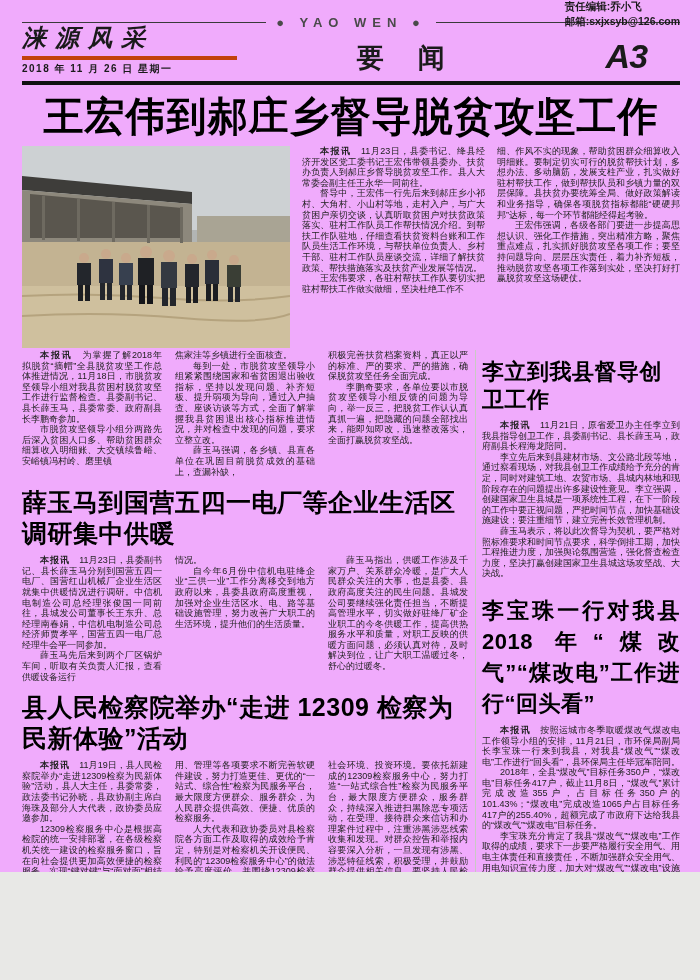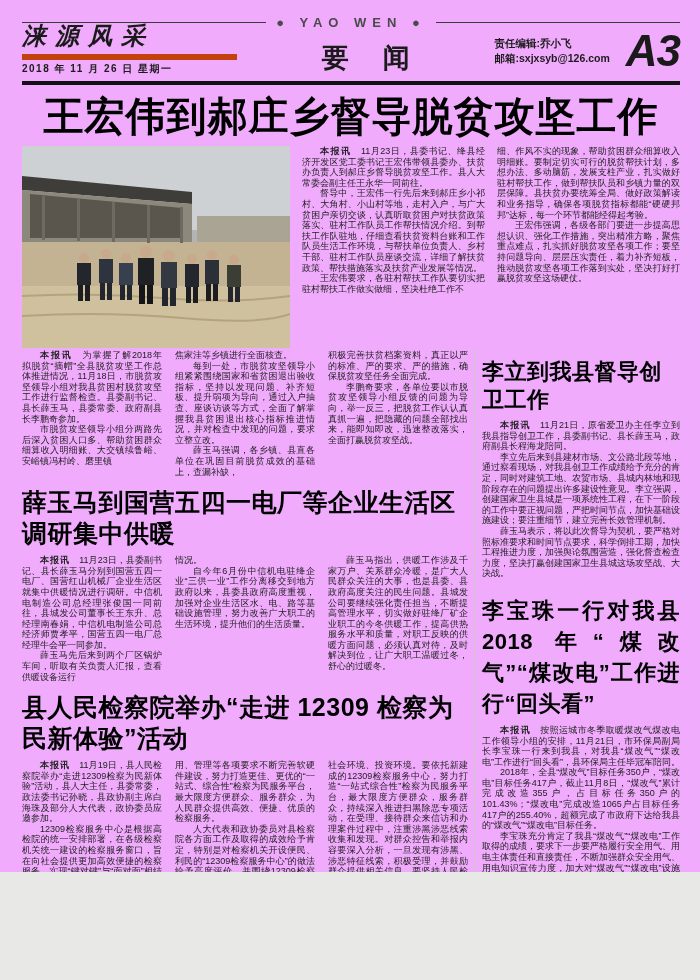--- a/index.html
+++ b/index.html
@@ -10,26 +10,26 @@
     background:#f0abfc; color:#1a1a1a; overflow:hidden;
     padding:8px 20px 0 22px;
   }
   
   .topline { display:flex; align-items:center; height:16px; margin-top:6px; }
   .topline::before,.topline::after { content:""; flex:1; border-top:1.5px solid #3a3a3a; }
   .pinyin { padding:0 10px; font-size:13px; letter-spacing:6px; color:#4a4a4a; font-weight:bold; white-space:nowrap; }
   .mast { display:flex; align-items:flex-end; justify-content:space-between; height:46px; }
   .mast-left { width:215px; }
   .paper-name { font-family:Liberation Serif, serif; font-style:italic; font-weight:900; font-size:24px; letter-spacing:9px; white-space:nowrap; }
-  .date-line { border-top:6px solid #c2410c; margin-top:2px; padding-top:2px; font-size:10px; font-weight:bold; letter-spacing:1.5px; white-space:nowrap; }
+  .date-line { border-top:4px solid #c2410c; margin-top:2px; padding-top:2px; font-size:10px; font-weight:bold; letter-spacing:1.5px; white-space:nowrap; }
   .mast-center { flex:1; text-align:center; }
   .section-title { font-family:Liberation Serif, serif; font-weight:900; font-size:27px; letter-spacing:34px; text-indent:34px; white-space:nowrap; }
-  .mast-right { display:flex; align-items:center; gap:8px; }
+  .mast-right { display:flex; align-items:center; gap:8px;flex-direction:column; }
   .editor-box { text-align:left; font-size:10.5px; font-weight:bold; line-height:15px; white-space:nowrap; }
-  .page-no { font-size:44px; font-weight:900; font-style:italic; letter-spacing:-1px;margin-left:8px; }
+  .page-no { font-size:34px; font-weight:900; font-style:italic; letter-spacing:-1px;margin-left:8px; }
   .thickbar { height:4px; background:#111; margin-top:5px; }
   
   .lead-headline { font-size:40px; line-height:48px; font-weight:900; letter-spacing:1px; text-align:center; margin:7px 0 6px 0; color:#000; white-space:nowrap; }
   .h2 { font-size:25px; line-height:31px; font-weight:900; color:#000; margin:10px 0 6px 0; letter-spacing:0.5px; }
   .h3 { font-size:22px; line-height:28px; font-weight:900; color:#000; margin:8px 0 6px 0; letter-spacing:0.5px; }
   .h3.justify { text-align:justify; line-height:31px; }
   
   .row { display:flex; gap:12px; }
   .col { font-size:9px; line-height:10.6px; text-align:justify; color:#222; }
   .para { text-indent:2em; margin:0; }

